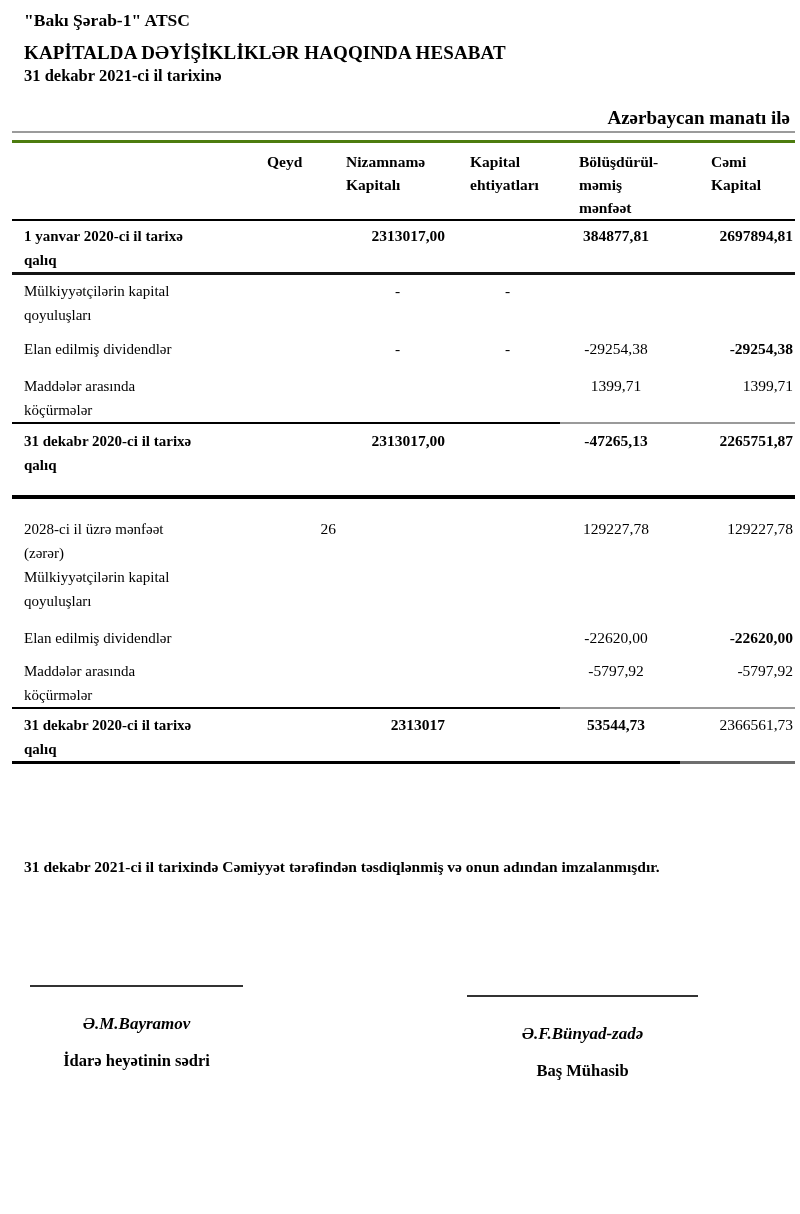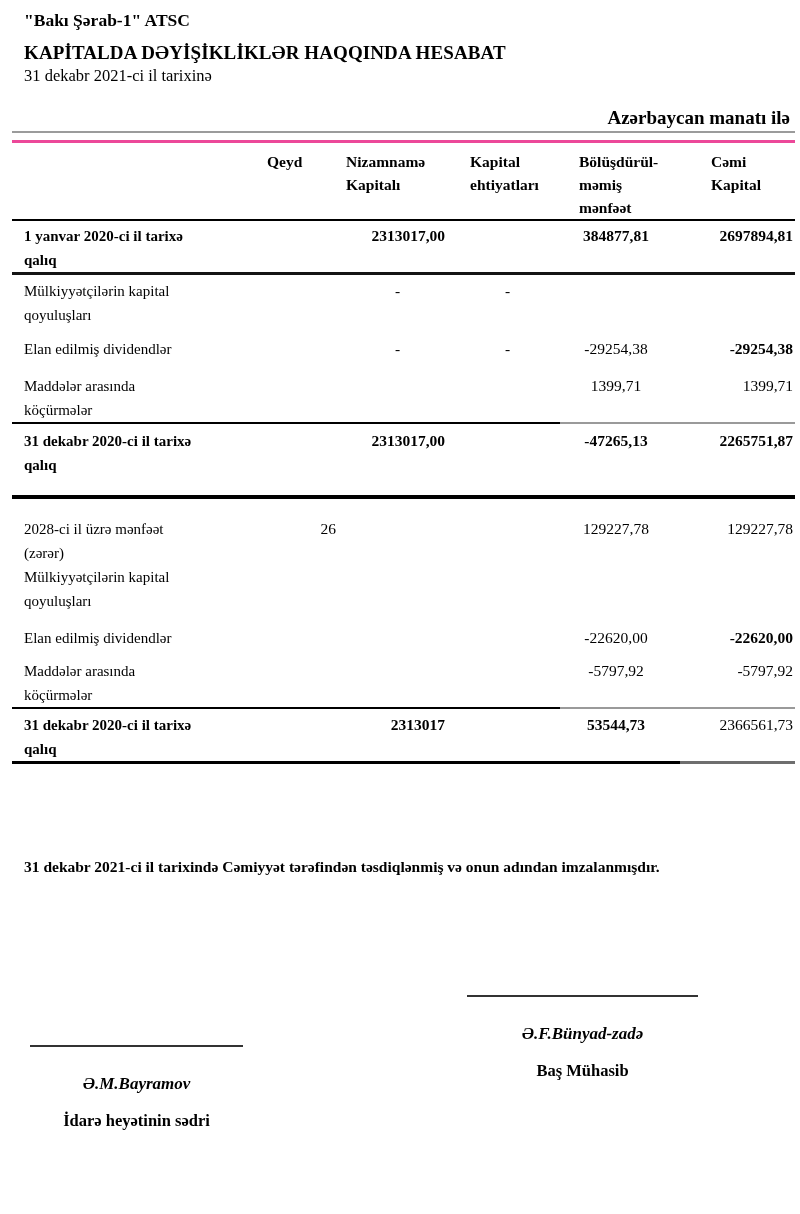--- a/index.html
+++ b/index.html
@@ -1,25 +1,25 @@
 <!DOCTYPE html>
 <html><head>
 <meta charset="utf-8">
 <style>
   html,body{margin:0;padding:0;background:#fff;}
   .page{position:relative;width:800px;height:1214px;background:#ffffff;color:#000;
         font-family:"Liberation Serif","DejaVu Serif",serif;overflow:hidden;}
   .abs{position:absolute;}
   .company{left:24px;top:10px;font-size:17.5px;font-weight:bold;}
   .title{left:24px;top:42px;font-size:19px;font-weight:bold;letter-spacing:.1px;}
-  .dateline{left:24px;top:66px;font-size:16.5px;font-weight:normal;}
+  .dateline{left:24px;top:66px;font-size:16.5px;font-weight:bold;}
   .currency{right:10px;top:107px;font-size:19px;font-weight:bold;}
   .rule-thin{left:12px;top:131px;width:783px;height:2px;background:#9b9b9b;}
   .tablewrap{left:12px;top:140px;}
-  table{table-layout:fixed;border-collapse:collapse;width:783px;border-top:3px solid #ec4899;}
+  table{table-layout:fixed;border-collapse:collapse;width:783px;border-top:3px solid #4d7c0f;}
   th,td{vertical-align:top;padding:0;box-sizing:border-box;font-size:15.5px;line-height:24px;}
   th{font-weight:bold;text-align:left;white-space:pre-line;line-height:23px;}
   .c1{padding-left:12px;white-space:pre-line;font-size:15px;}
   td.c2{text-align:right;padding-right:4px;}
   th.c2{padding-left:12px;}
   td.c3{text-align:right;padding-right:10px;}
   th.c3{padding-left:6px;}
   td.c4{text-align:center;}
   th.c4{padding-left:15px;}
   td.c5{text-align:center;padding-right:8px;}
@@ -39,21 +39,21 @@
   tr.r8>td{height:57px;padding-top:0;}
   tr.r9>td{height:33px;padding-top:4px;}
   tr.r10>td{height:50px;padding-top:4px;border-bottom:2px solid #000;}
   tr.r10>td.lt{border-bottom-color:#9a9a9a;}
   tr.r11>td{height:51px;padding-top:4px;border-bottom:3px solid #000;}
   tr.r11>td.lt{border-bottom-color:#6e6e6e;}
   tr.bold>td{font-weight:bold;}
   .b{font-weight:bold;}
   .approval{left:24px;top:858px;font-size:15.5px;font-weight:bold;}
   .sig{text-align:center;}
-  .sig-left{left:30px;top:1045px;width:213px;}
+  .sig-left{left:30px;top:985px;width:213px;}
   .sig-right{left:467px;top:995px;width:231px;}
   .sig-line{height:2px;background:#333;}
   .sig-name{margin-top:27px;font-size:17px;font-weight:bold;font-style:italic;}
   .sig-title{margin-top:17px;font-size:16.5px;font-weight:bold;}
   .footer{left:24px;top:1130px;font-size:15.5px;font-weight:bold;}
 </style>
 </head>
 <body>
 
 <div class="page">

